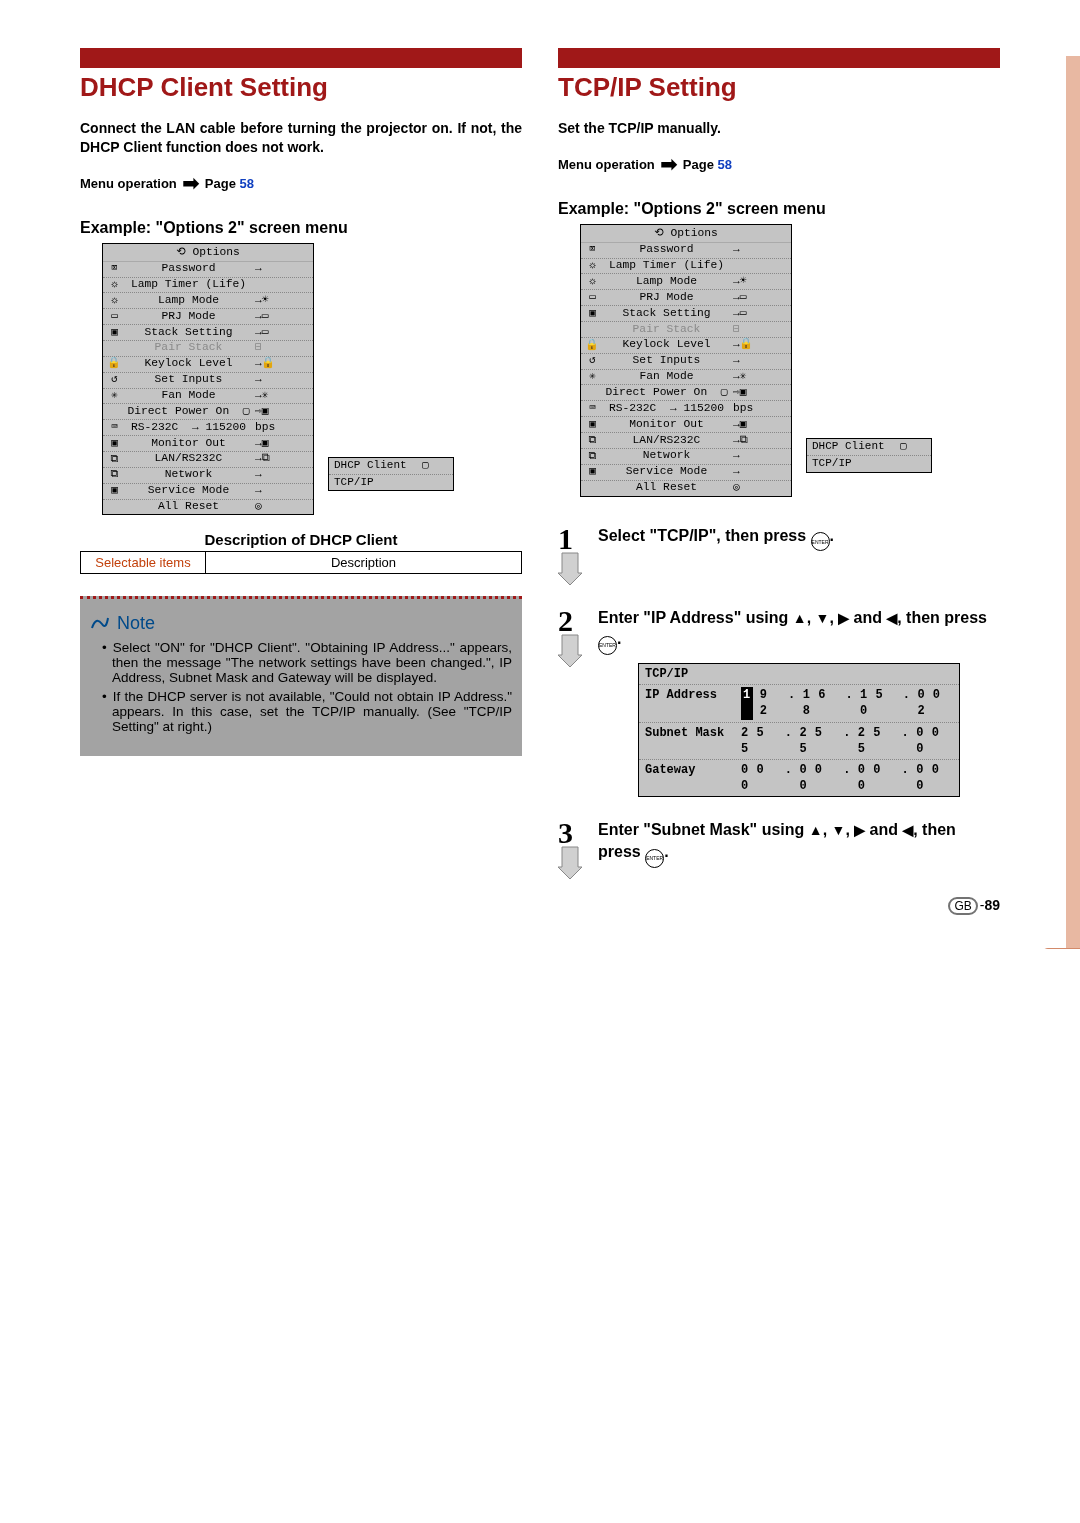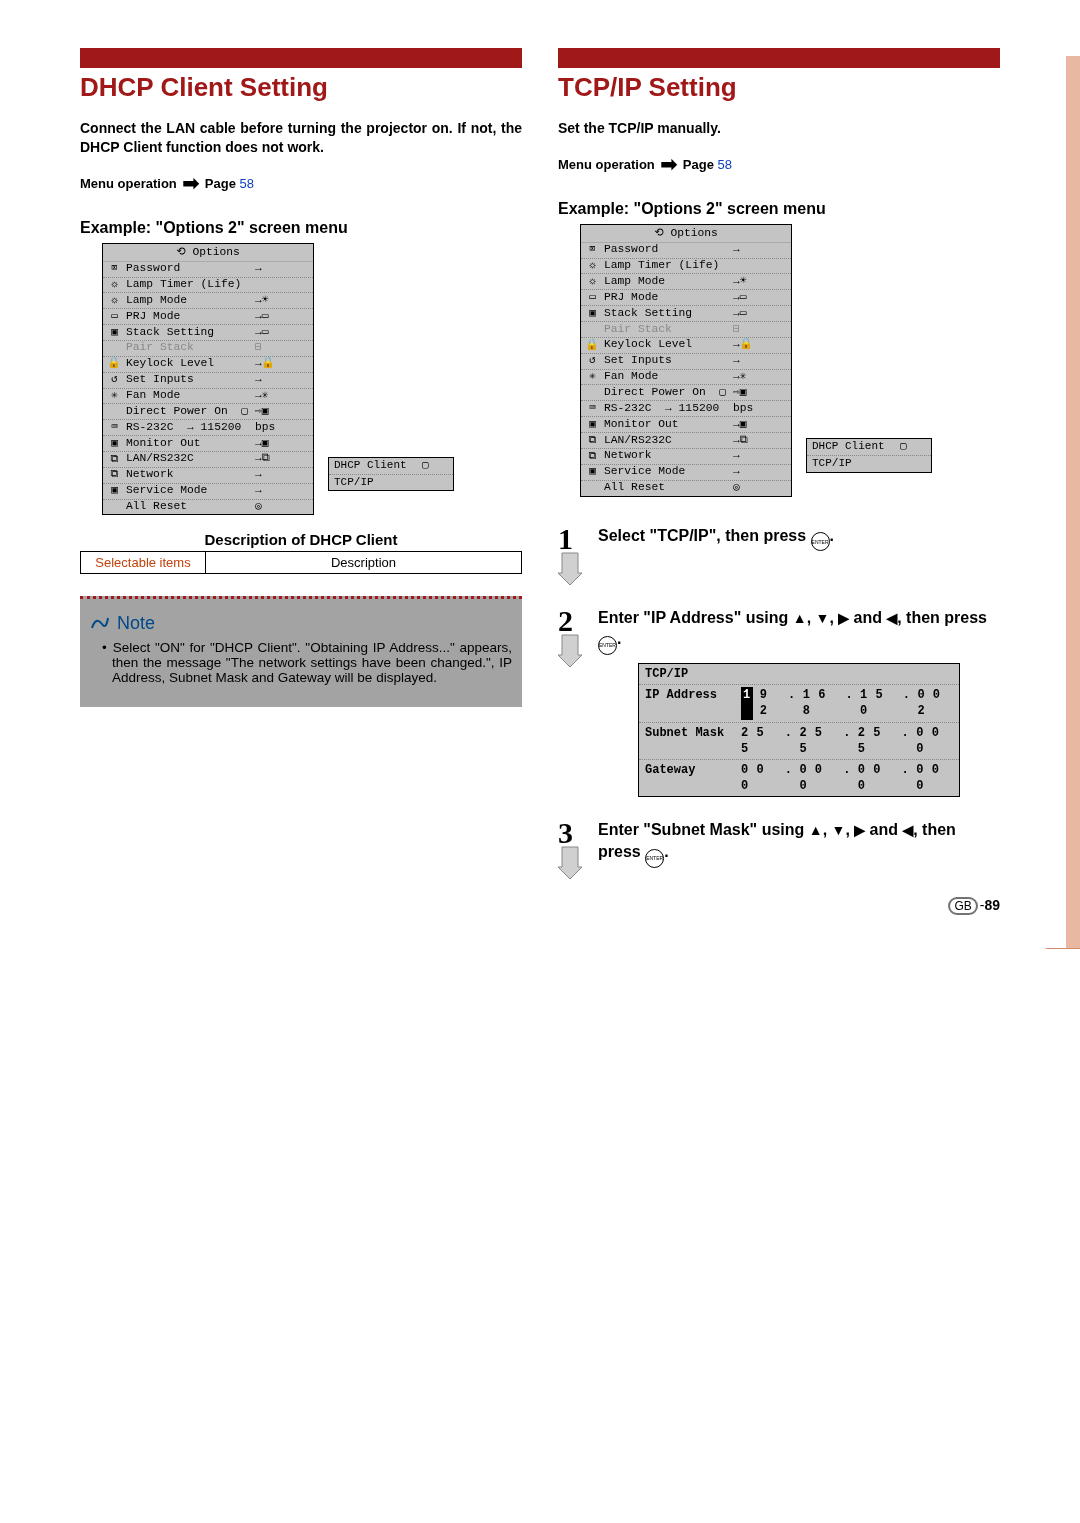--- a/index.html
+++ b/index.html
@@ -43,21 +43,21 @@
     font-size: 13px;
     font-weight: bold;
     margin: 0 0 24px 0;
   }
   .menu-op .arrow {
     display: inline-block;
     font-size: 20px;
     vertical-align: -2px;
     margin: 0 2px;
   }
-  .page-link { color: #1040c0; font-weight: normal; }
+  .page-link { color: #1040c0; font-weight: bold; }
   .example-h {
     font-weight: bold;
     font-size: 16px;
     margin: 0 0 6px 0;
   }
 
   
   .menu-outer {
     position: relative;
     width: 290px;
@@ -83,21 +83,21 @@
     padding: 1.5px 4px;
     border-top: 1px dotted #888;
     gap: 4px;
   }
   .options-menu .row:first-of-type { border-top: 1px solid #aaa; }
   .options-menu .ic {
     width: 15px;
     text-align: center;
     font-size: 11px;
   }
-  .options-menu .lbl { flex: 1; white-space: pre; }
+  .options-menu .lbl { flex: 1; white-space: pre; text-align: center; }
   .options-menu .val { width: 54px; text-align: left; white-space: pre; }
   .dim { color:#8a8a8a; }
 
   .submenu {
     position: absolute;
     right: -62px;
     bottom: 24px;
     width: 124px;
     border: 1px solid #000;
     background: #c4c4c4;
@@ -379,20 +379,22 @@
 
       <div class="note">
         <div class="note-title">
           <svg width="20" height="18">
               <path d="M2 14 Q6 2 12 10 Q16 16 18 4" stroke="#004a8a" fill="none" stroke-width="2"></path>
             </svg>
           <span>Note</span>
         </div>
         <ul id="note-list">
             <li>Select "ON" for "DHCP Client". "Obtaining IP Address..." appears, then the message "The network settings have been changed.", IP Address, Subnet Mask and Gateway will be displayed.</li>
+            <li>If the DHCP server is not available, "Could not obtain IP Address." appears.
+In this case, set the TCP/IP manually. (See "TCP/IP Setting" at right.)</li>
           </ul>
       </div>
     </div>
 
     <div class="col">
       <div class="red-bar"></div>
       <h2 class="col-title">TCP/IP Setting</h2>
       <p class="intro-bold">Set the TCP/IP manually.</p>
       <p class="menu-op">
         <span>Menu operation</span>

